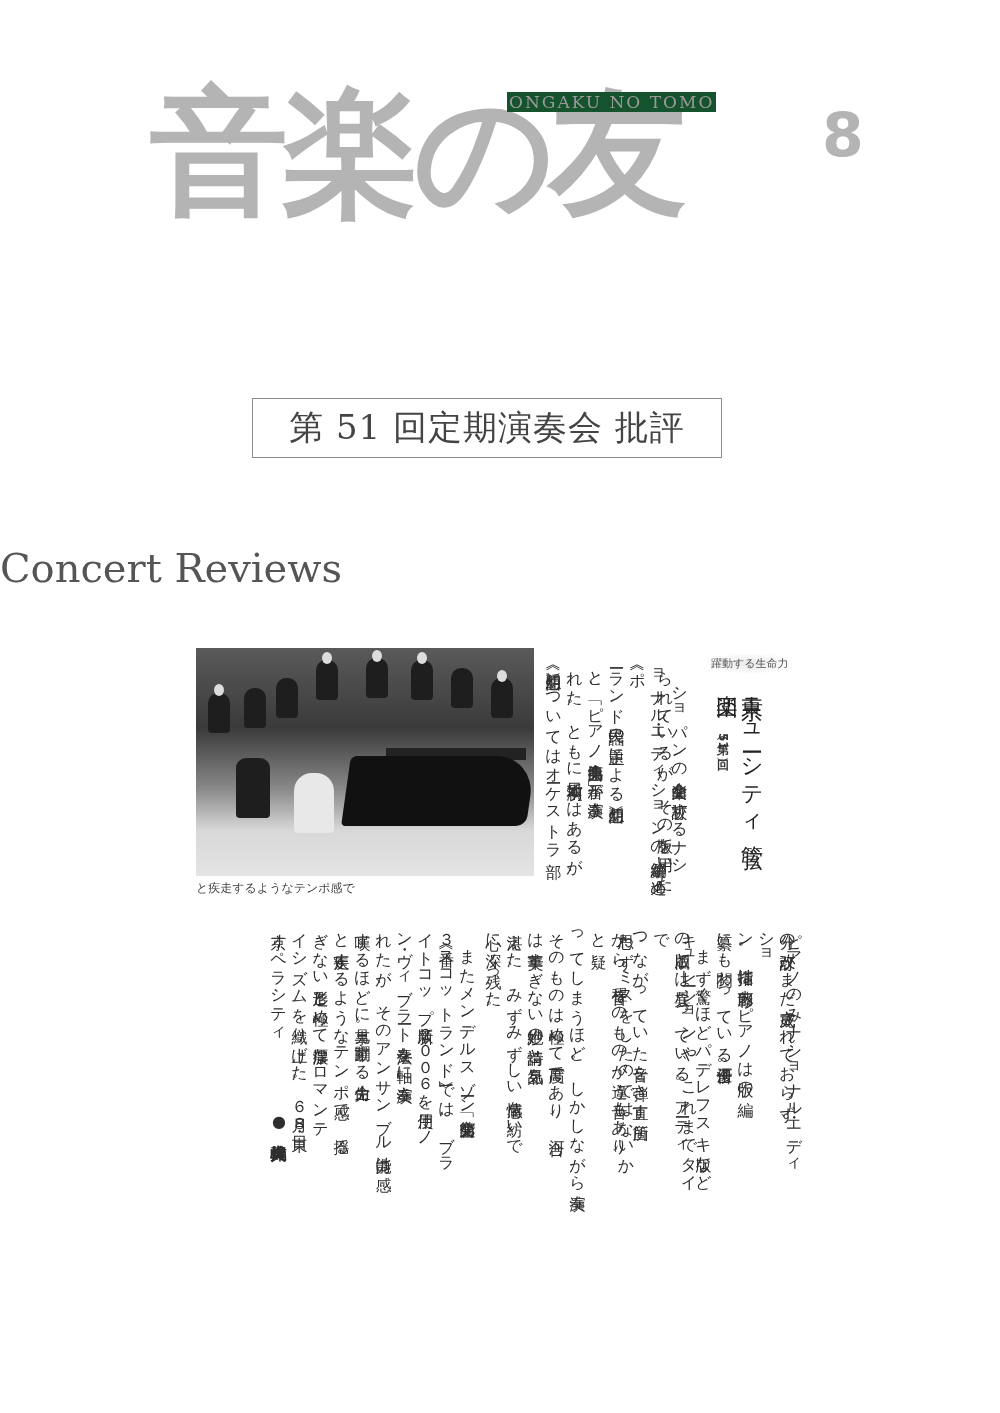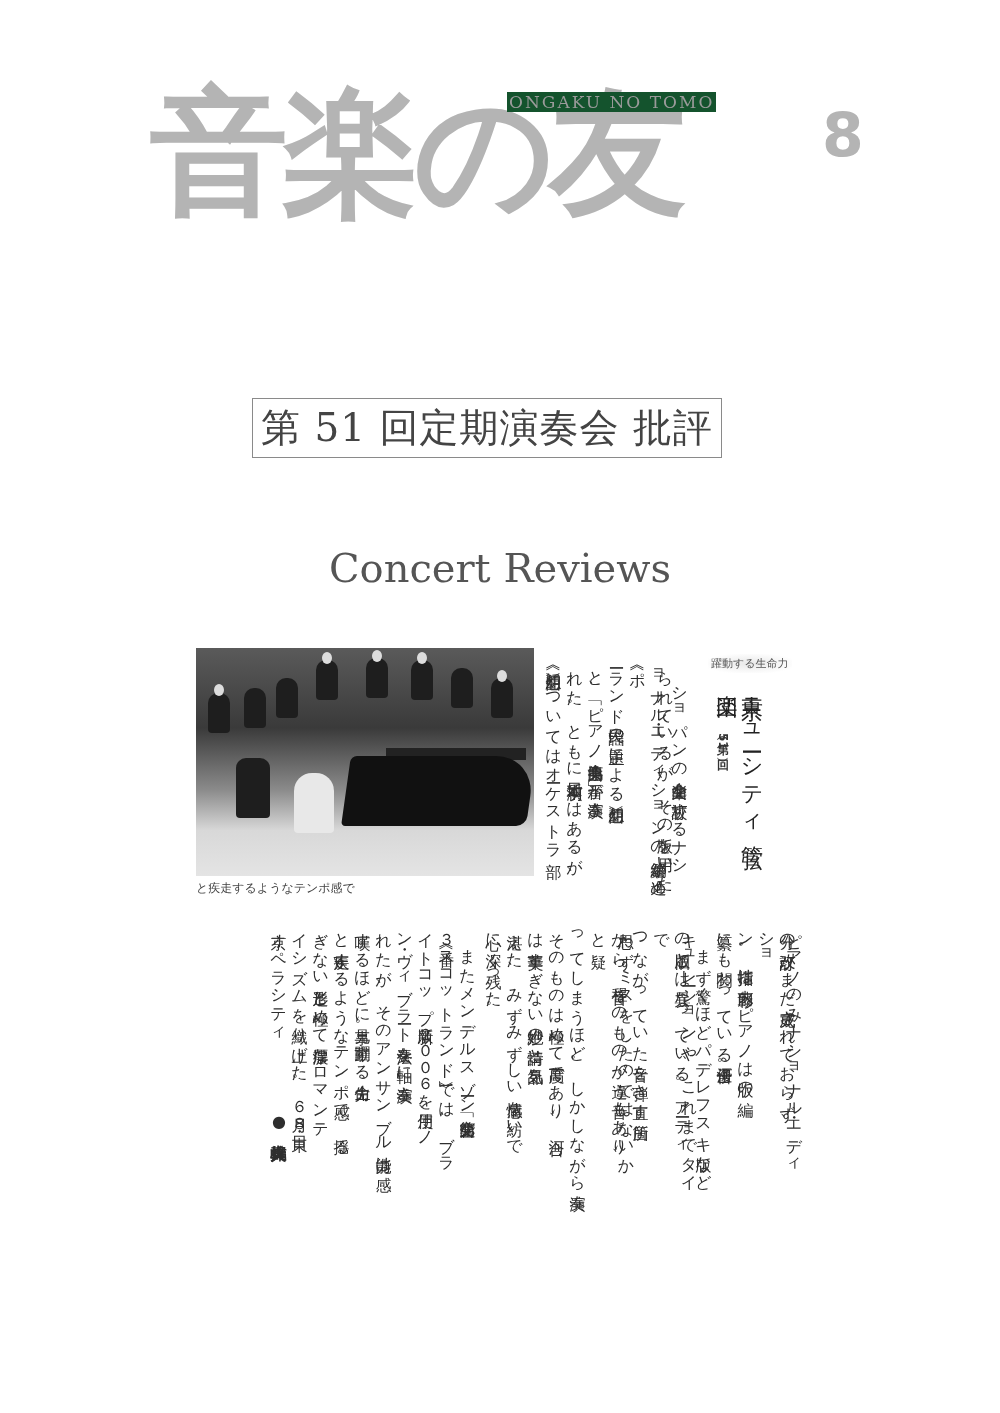--- a/index.html
+++ b/index.html
@@ -10,23 +10,23 @@
   .masthead-title { position: absolute; left: 0; top: 0; font-family: "DejaVu Sans", sans-serif;
          font-weight: bold; font-size: 138px; line-height: 150px; color: #b4b4b4; letter-spacing: -6px;
          white-space: nowrap; }
   .masthead-roman { position: absolute; left: 357px; top: 14px; font-family: "DejaVu Serif", serif;
          font-size: 17px; letter-spacing: 2px; color: #9a9a9a; background: #14532d; padding: 0 2px; white-space: nowrap; }
   .masthead-issue { position: absolute; left: 672px; top: 22px; font-family: "DejaVu Sans", sans-serif;
          font-size: 60px; color: #b4b4b4; font-weight: bold; }
 
   .section-box { position: absolute; left: 252px; top: 398px; width: 470px; height: 60px;
          border: 1px solid #8a8a8a; box-sizing: border-box; display: flex; align-items: center; justify-content: center; }
-  .section-box span { font-family: "DejaVu Serif", serif; font-size: 39px; color: #444; letter-spacing: 1px; white-space: nowrap; }
+  .section-box span { font-family: "DejaVu Serif", serif; font-size: 34px; color: #444; letter-spacing: 1px; white-space: nowrap; }
 
-  .english-heading { position: absolute; left: 0; width: 1000px; top: 545px; text-align: center;
+  .english-heading { position: absolute; left: 0; width: 1000px; top: 545px; text-align: left;
          font-family: "DejaVu Serif", serif; font-size: 40px; color: #555; }
 
   .photo { position: absolute; left: 196px; top: 648px; width: 338px; height: 228px; overflow: hidden;
          background: linear-gradient(180deg, #5a5a5a 0%, #3a3a3a 35%, #8a8a8a 62%, #d8d8d8 80%, #e4e4e4 100%); }
   .photo .piano { position: absolute; left: 150px; top: 108px; width: 185px; height: 70px; background: #111;
          border-radius: 6px 40px 10px 4px; transform: skewX(-8deg); }
   .photo .piano-lid { position: absolute; left: 190px; top: 100px; width: 140px; height: 12px; background: #222; }
   .photo .pianist { position: absolute; left: 98px; top: 125px; width: 40px; height: 60px; background: #e8e8e8; border-radius: 18px 18px 4px 4px; }
   .photo .player { position: absolute; width: 22px; height: 40px; background: #1e1e1e; border-radius: 10px 10px 4px 4px; }
   .photo .face { position: absolute; width: 10px; height: 12px; background: #ddd; border-radius: 50%; }

